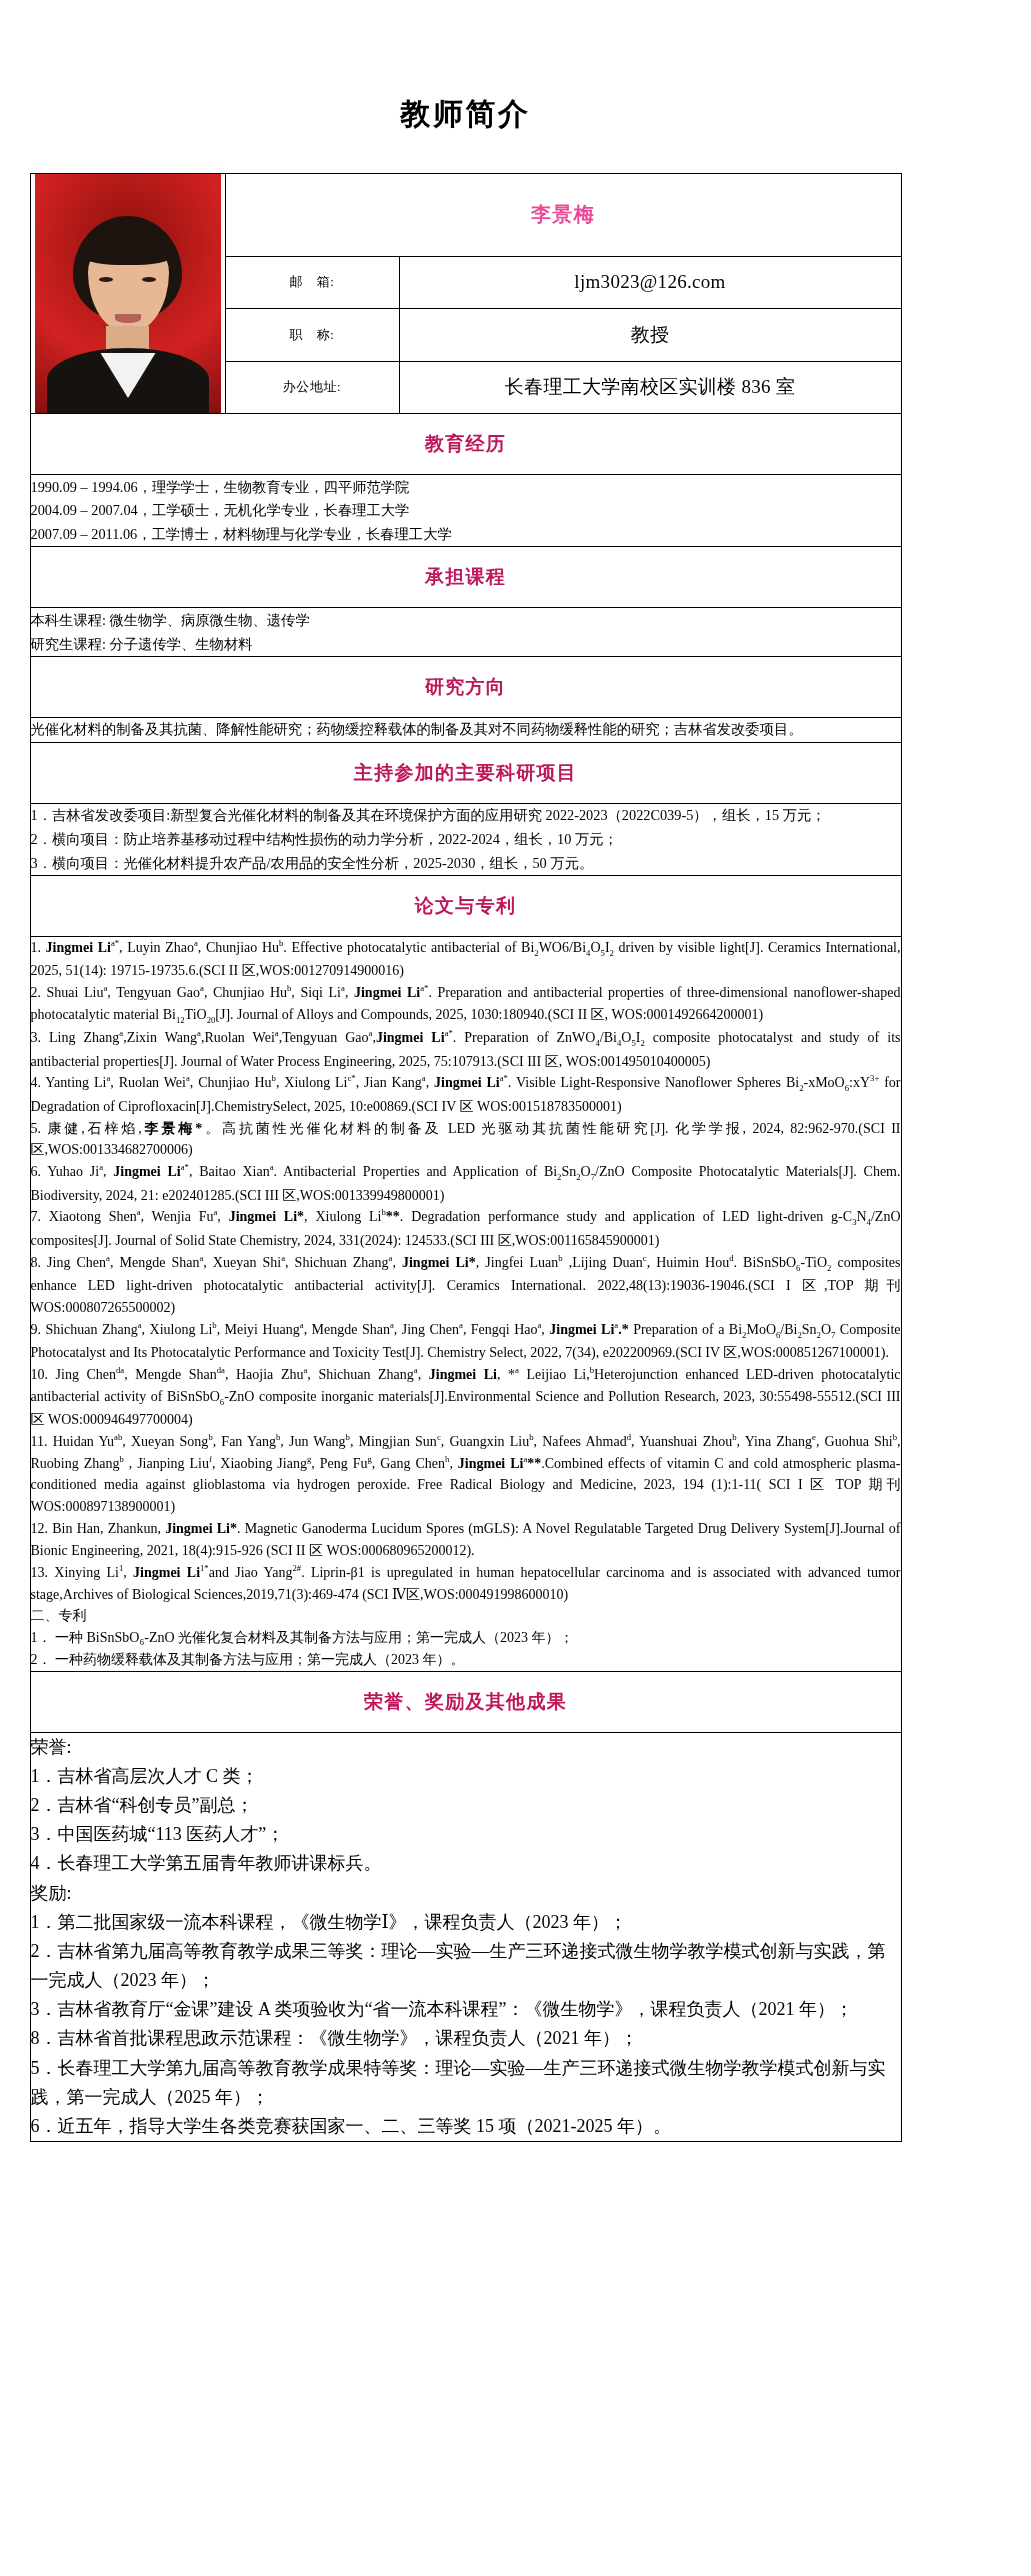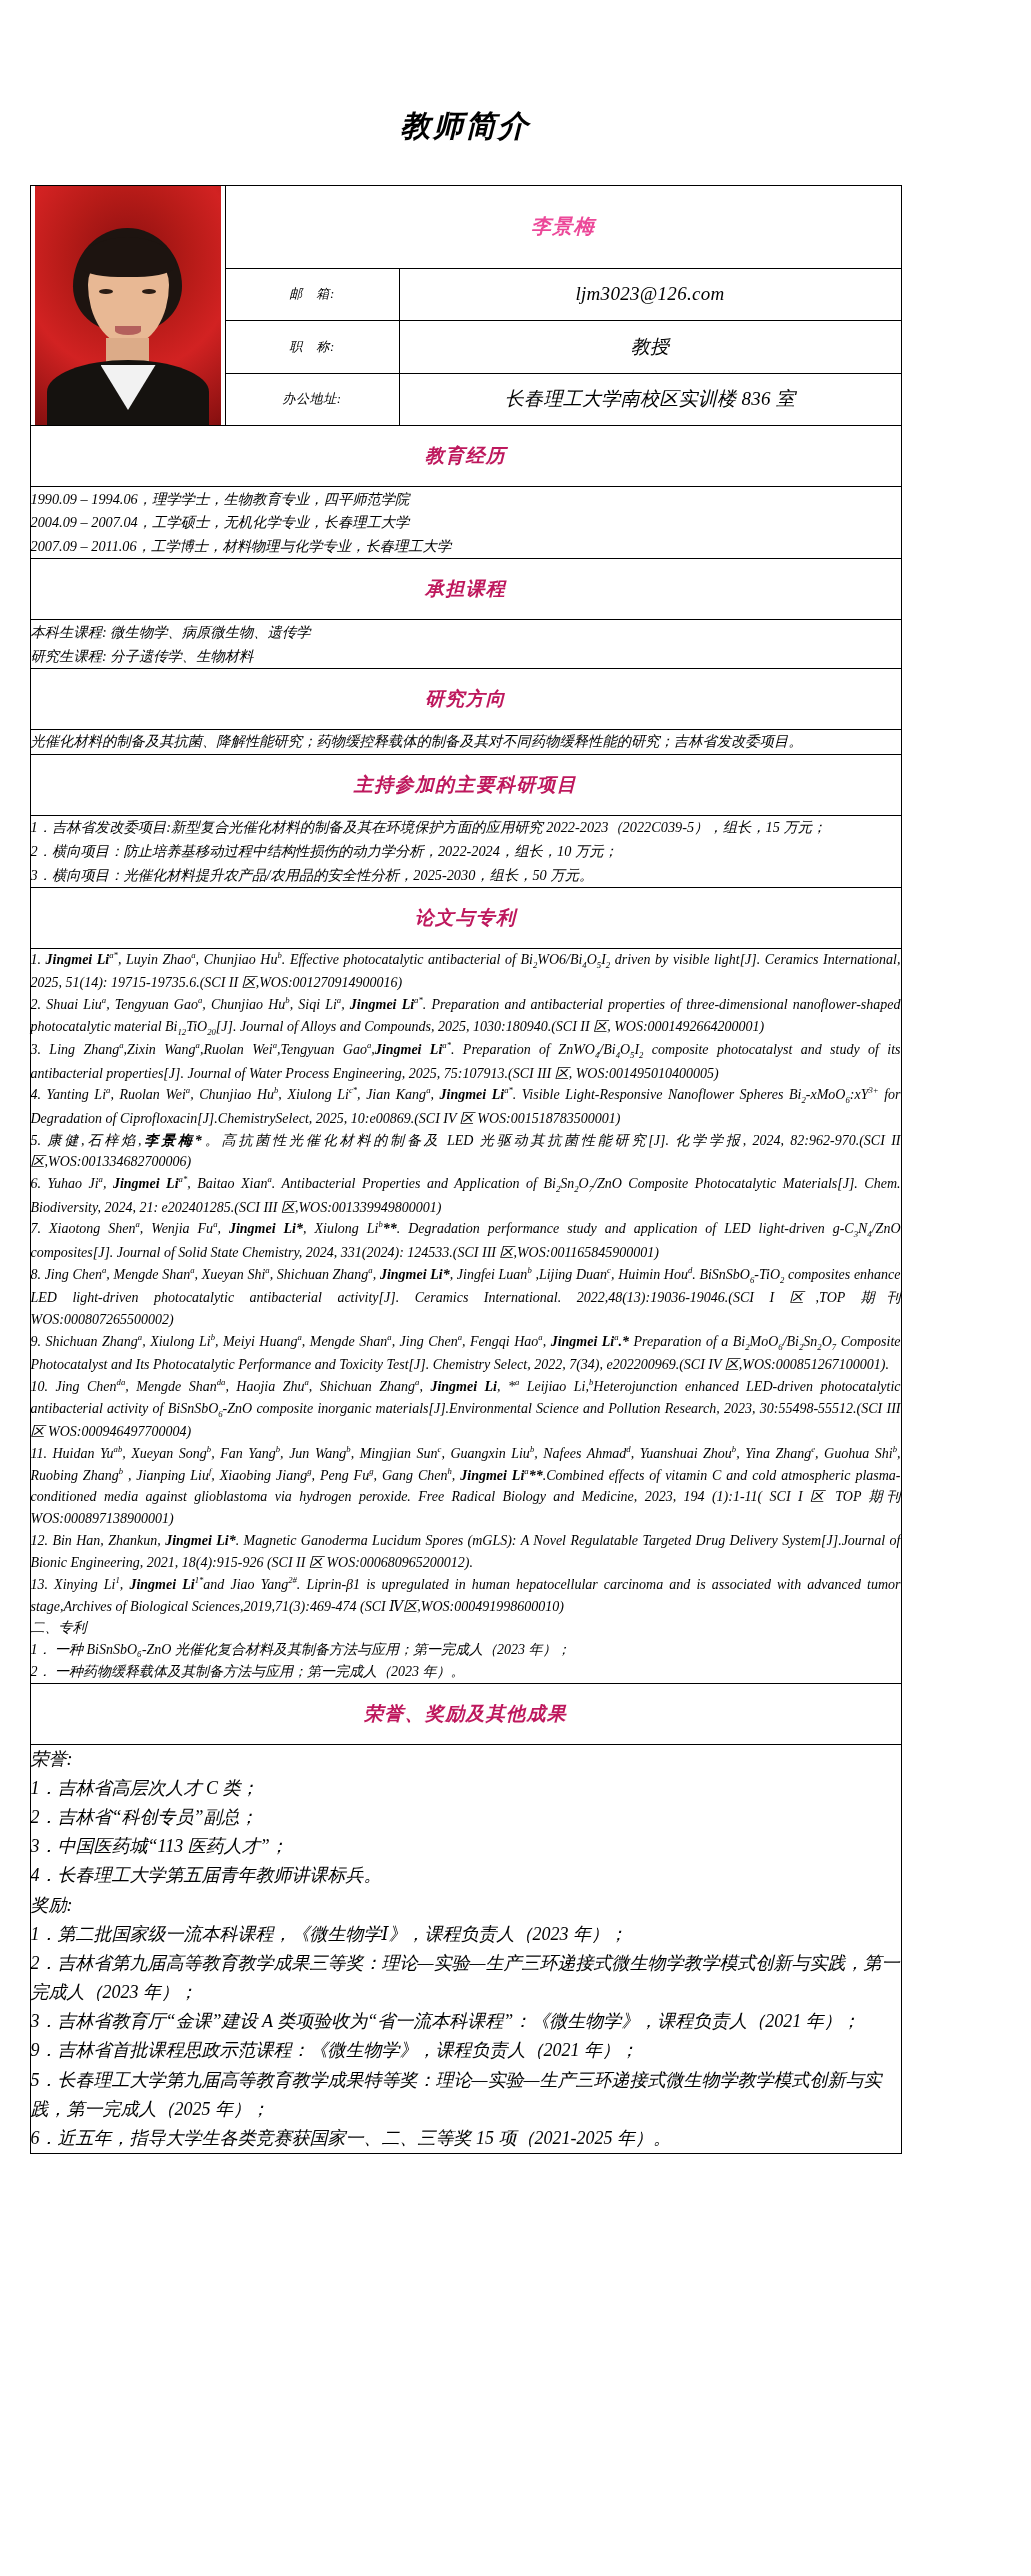--- a/index.html
+++ b/index.html
@@ -10,23 +10,22 @@
   body {
     width: 1031px;
     font-family: "Liberation Serif", "DejaVu Serif", serif;
     color: #000000;
   }
   .page {
     width: 931px;
     min-height: 2576px;
     background: #ffffff;
     box-sizing: border-box;
-    padding: 12px;
+    padding: 0;
     position: relative;
-    font-style: italic;
   }
   .doc-title {
     text-align: center;
     font-family: "Liberation Sans", "DejaVu Sans", sans-serif;
     font-size: 30px;
     font-weight: bold;
     letter-spacing: 2.6px;
     padding-top: 94px;
     padding-bottom: 38px;
     color: #000000;
@@ -323,21 +322,21 @@
         <td colspan="3" class="hon-cell">
           <p>荣誉:</p>
           <p>1．吉林省高层次人才 C 类；</p>
           <p>2．吉林省“科创专员”副总；</p>
           <p>3．中国医药城“113 医药人才”；</p>
           <p>4．长春理工大学第五届青年教师讲课标兵。</p>
           <p>奖励:</p>
           <p>1．第二批国家级一流本科课程，《微生物学Ⅰ》，课程负责人（2023 年）；</p>
           <p>2．吉林省第九届高等教育教学成果三等奖：理论—实验—生产三环递接式微生物学教学模式创新与实践，第一完成人（2023 年）；</p>
           <p>3．吉林省教育厅“金课”建设 A 类项验收为“省一流本科课程”：《微生物学》，课程负责人（2021 年）；</p>
-          <p>9．吉林省首批课程思政示范课程：《微生物学》，课程负责人（2021 年）；</p>
+          <p>8．吉林省首批课程思政示范课程：《微生物学》，课程负责人（2021 年）；</p>
           <p>5．长春理工大学第九届高等教育教学成果特等奖：理论—实验—生产三环递接式微生物学教学模式创新与实践，第一完成人（2025 年）；</p>
           <p>6．近五年，指导大学生各类竞赛获国家一、二、三等奖 15 项（2021-2025 年）。</p>
         </td>
       </tr>
     </tbody>
   </table>
 </div>
 
 
 </body></html>

